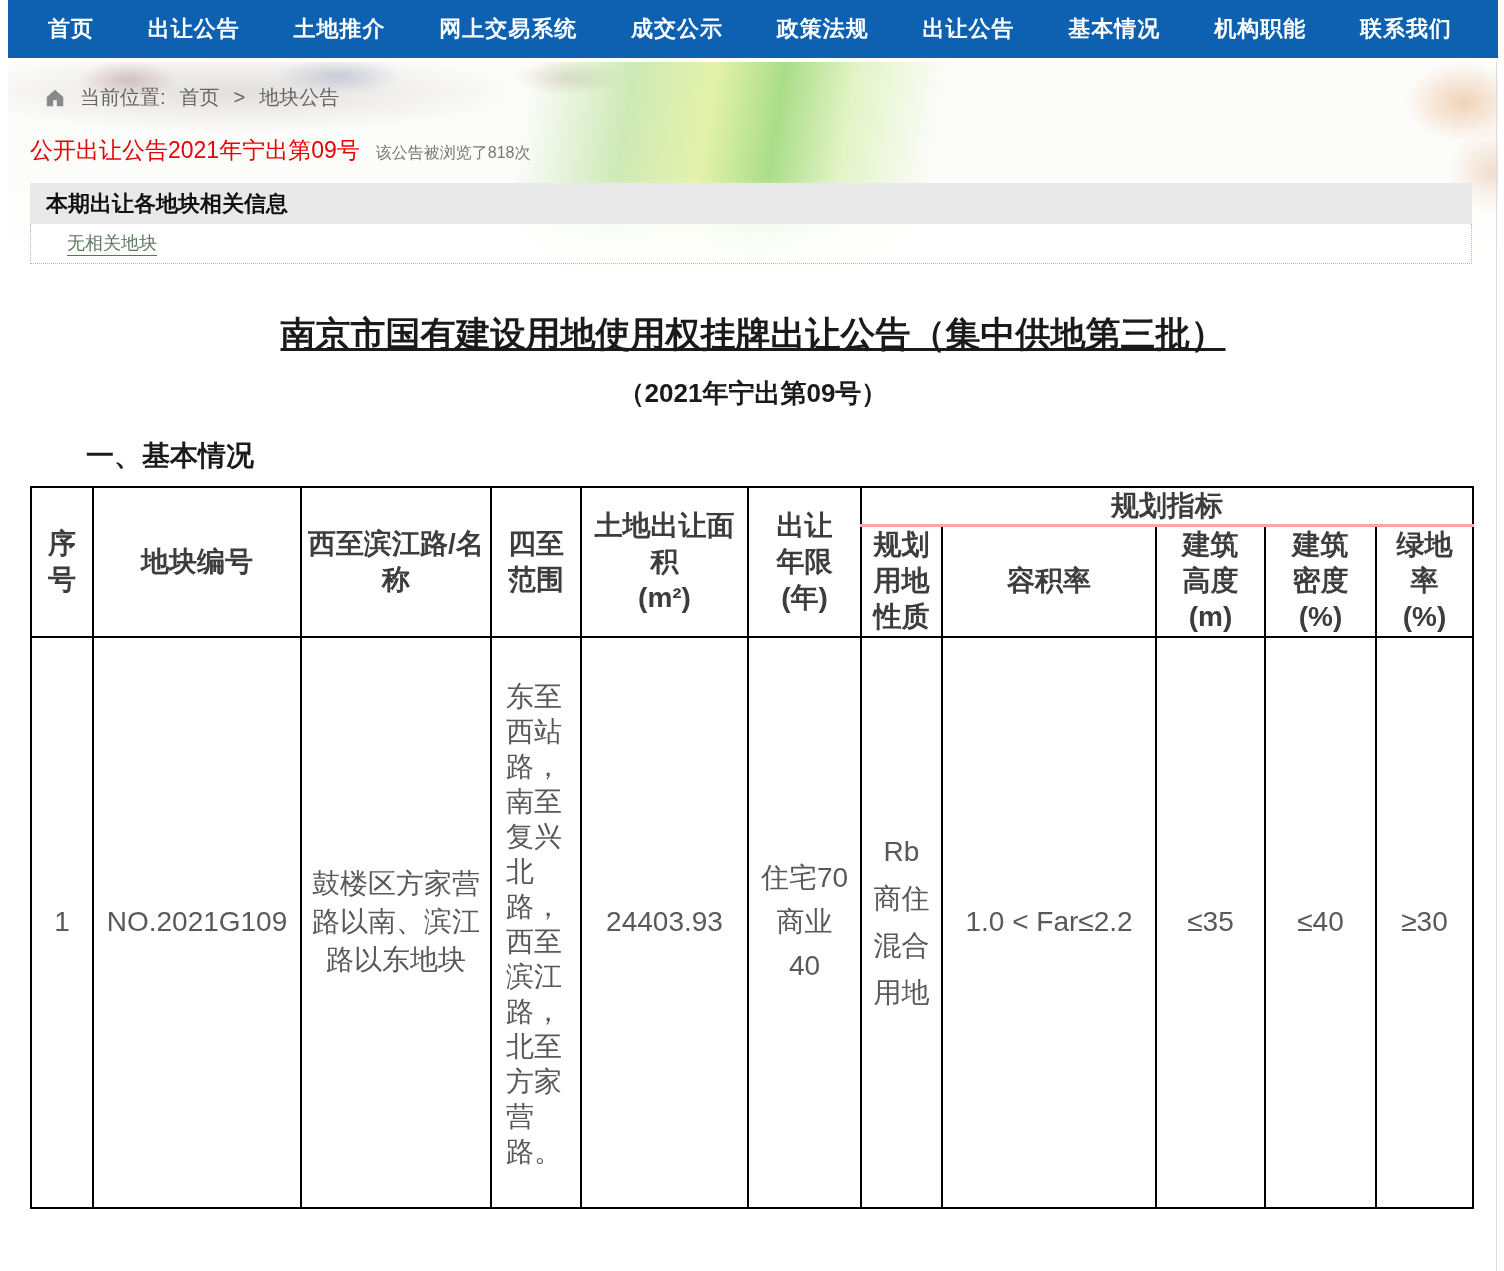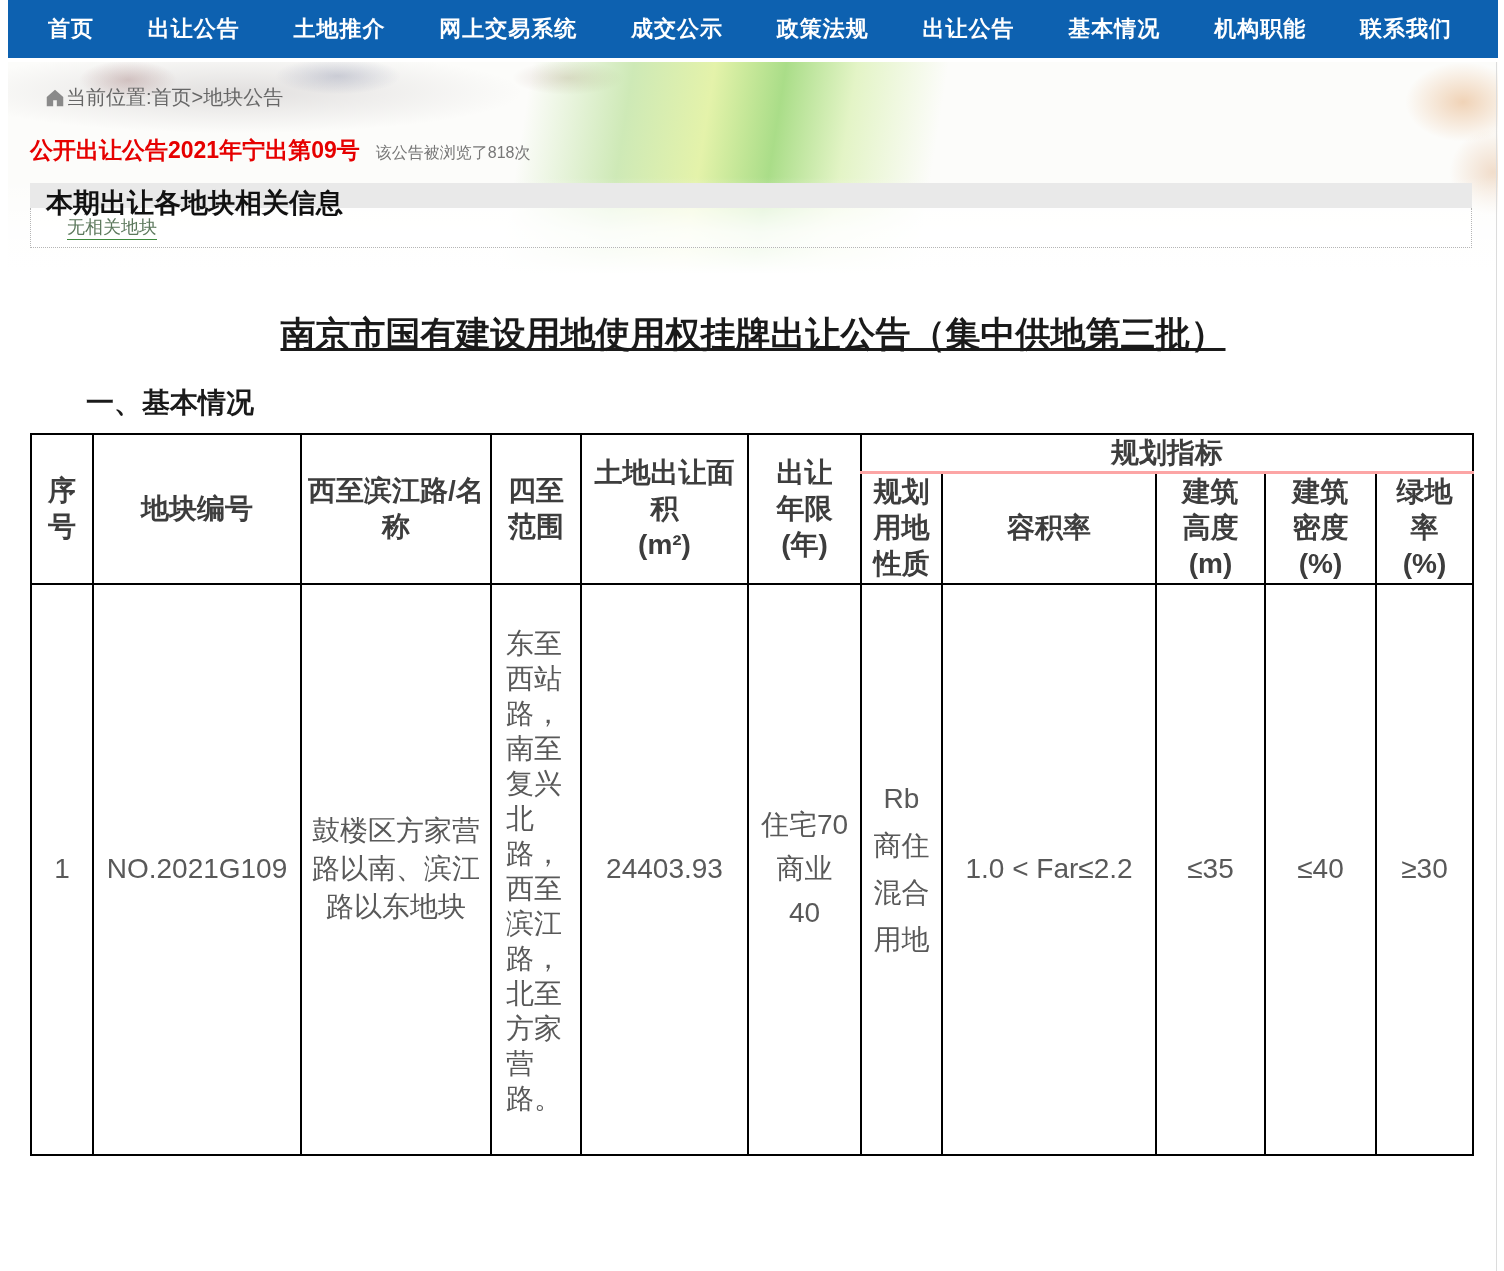--- a/index.html
+++ b/index.html
@@ -39,35 +39,35 @@
       radial-gradient(ellipse 80px 24px at 560px 16px, rgba(150,110,90,.22), rgba(150,110,90,0) 70%),
       radial-gradient(ellipse 380px 55px at 230px 30px, rgba(120,110,115,.20), rgba(120,110,115,0) 75%),
       
       radial-gradient(ellipse 80px 55px at 1455px 40px, rgba(225,160,100,.45), rgba(225,160,100,0) 72%),
       radial-gradient(ellipse 60px 60px at 1485px 110px, rgba(215,150,95,.30), rgba(215,150,95,0) 72%);
     background-size: 100% 100%, 980px 230px, auto, auto, auto, auto, auto, auto;
     background-position: 0 0, 240px 0, 0 0, 0 0, 0 0, 0 0, 0 0, 0 0;
   }
   .breadcrumb {
     padding: 22px 0 0 36px;
-    display: flex; align-items: center; 
+    display: flex; align-items: center; gap: 14px;
     font-size: 20px; color: #666;
   }
   .breadcrumb .crumb-link { cursor: pointer; }
   .home-icon { width: 22px; height: 22px; display: inline-block; }
   .notice-row {
     margin: 24px 0 0 22px;
     display: flex; align-items: baseline; gap: 16px;
   }
-  .notice-title { color: #e60000; font-size: 23px; font-weight: bold; }
+  .notice-title { color: #e60000; font-size: 23px; font-weight: normal; }
   .notice-views { color: #777; font-size: 16px; }
   .related-box { margin: 17px 0 0 22px; width: 1442px; }
   .related-header {
-    background: #e9e9e9; height: 25px; line-height: 41px;
-    padding-left: 16px; font-size: 27px; font-weight: bold; color: #111;
+    background: #e9e9e9; height: 41px; line-height: 41px;
+    padding-left: 16px; font-size: 22px; font-weight: bold; color: #111;
   }
   .related-body {
     height: 40px; display: flex; align-items: center; padding-left: 10px;
     border-left: 1px dotted #b5b5b5; border-right: 1px dotted #b5b5b5;
     border-bottom: 1px dotted #b5b5b5; background: rgba(255,255,255,.55);
   }
   .related-link {
     font-size: 18px; color: #5c785c;
     border-bottom: 1px solid #3c8a3c; cursor: pointer; margin-left: 26px;
   }
@@ -161,20 +161,21 @@
     <div class="related-box">
       <div class="related-header">本期出让各地块相关信息</div>
       <div class="related-body">
         <span class="related-link">无相关地块</span>
       </div>
     </div>
 
   </div>
 
   <div class="doc-title">南京市国有建设用地使用权挂牌出让公告（集中供地第三批）</div>
+  <div class="doc-subtitle">（2021年宁出第09号）</div>
   <div class="section-heading">一、基本情况</div>
 
   <table class="main-table">
     <colgroup>
       <col style="width:62px">
         <col style="width:208px">
         <col style="width:190px">
       <col style="width:90px">
         <col style="width:167px">
         <col style="width:113px">

